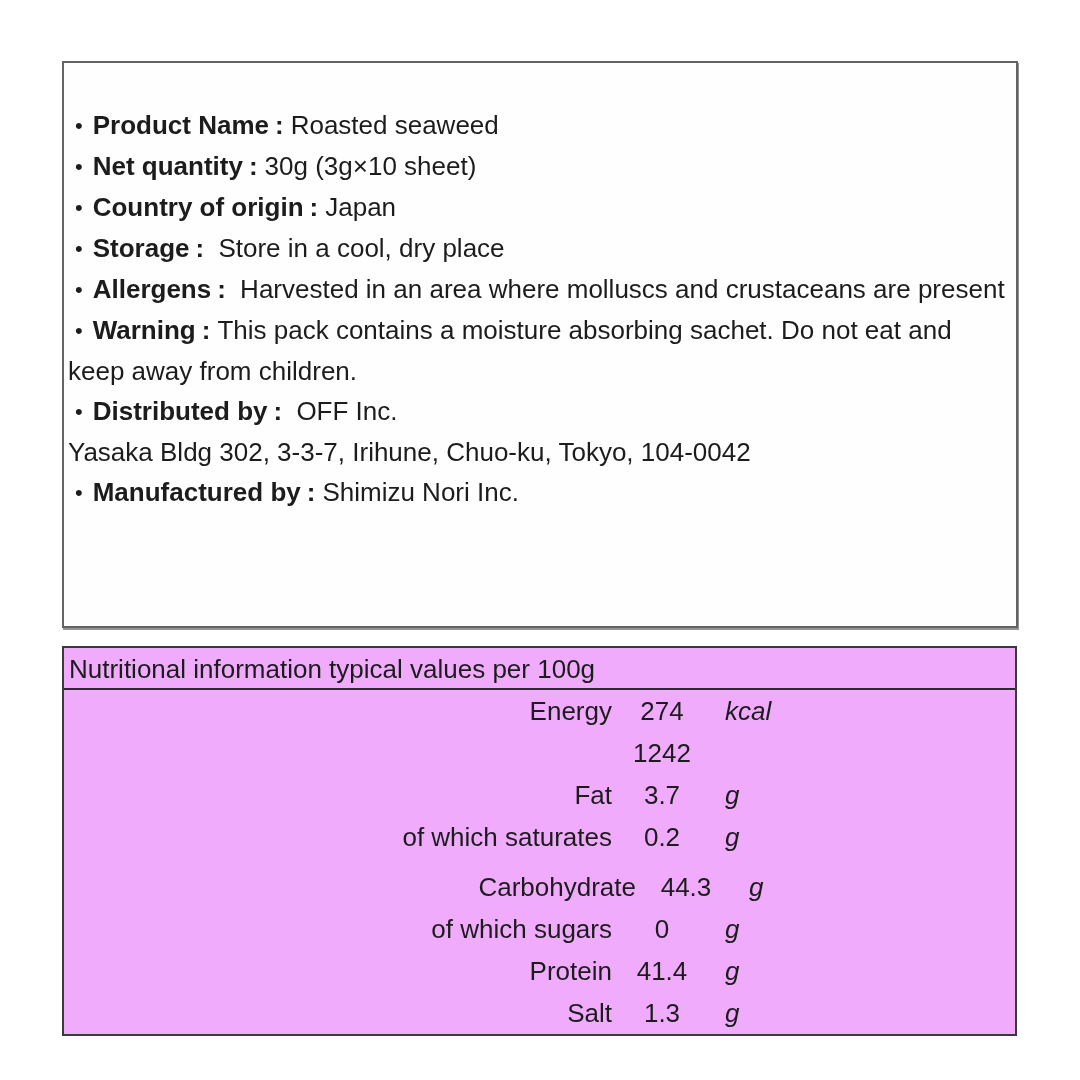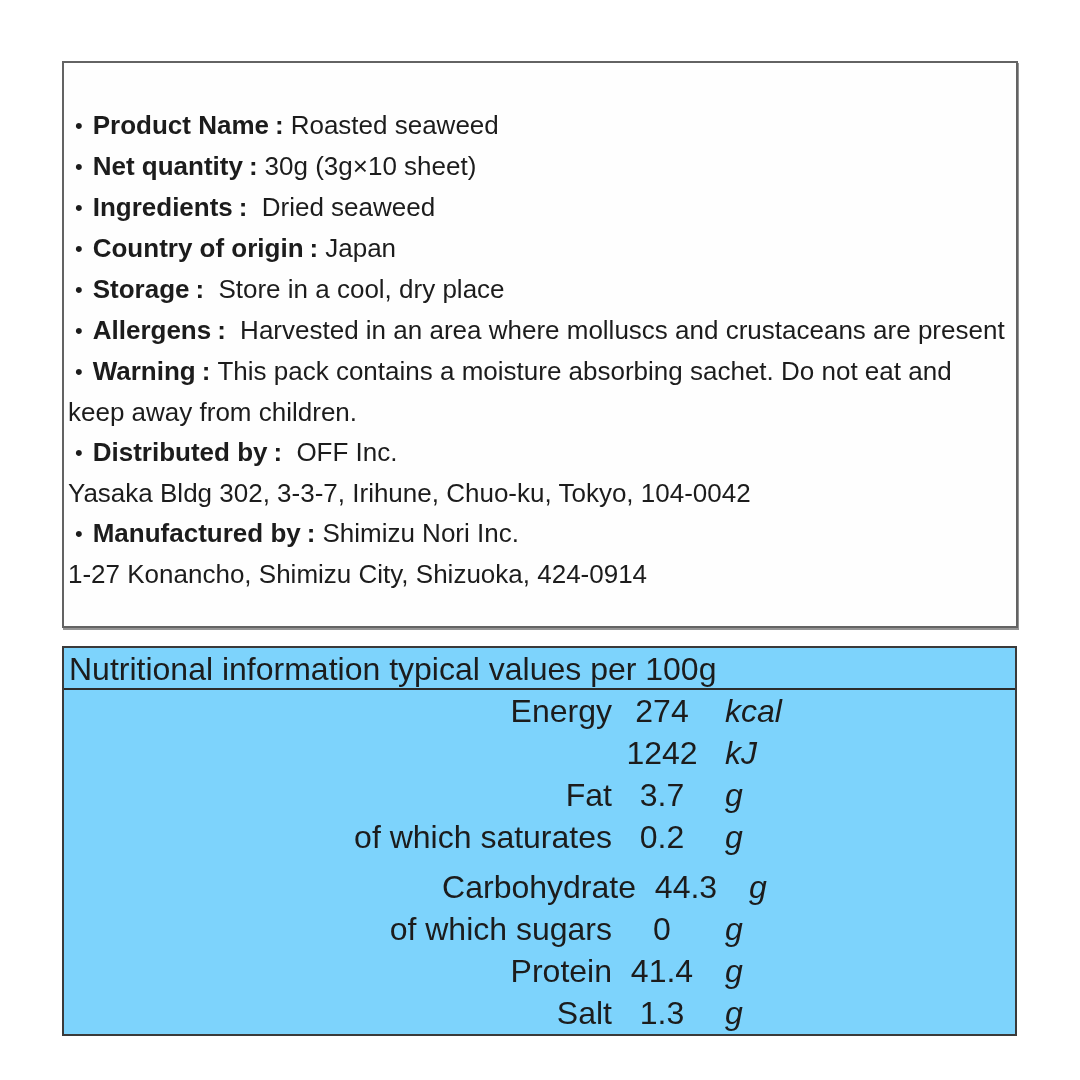--- a/index.html
+++ b/index.html
@@ -29,22 +29,22 @@
     vertical-align: 1px;
   }
   .lbl { font-weight: 700; }
   .colon { font-weight: 700; margin: 0 7px 0 6px; }
   
   .nutri-box {
     position: absolute;
     left: 62px; top: 646px;
     width: 955px;
     border: 2px solid #3a3a3a;
-    background: #7dd3fc;
-    font-size: 32px;
+    background: #f0abfc;
+    font-size: 26px;
   }
   .nutri-header {
     height: 42px; line-height: 42px;
     padding-left: 5px;
     border-bottom: 2px solid #2b2b2b;
   }
   .nutri-row {
     display: grid;
     grid-template-columns: 548px 100px 1fr;
     height: 42px; line-height: 42px;
@@ -57,54 +57,51 @@
 </style>
 </head>
 <body>
 
 <div class="info-box">
 
   <div class="info-line"><span class="bullet">•</span><span class="lbl">Product Name</span><span class="colon">:</span><span>Roasted seaweed</span></div>
 
   <div class="info-line"><span class="bullet">•</span><span class="lbl">Net quantity</span><span class="colon">:</span><span>30g (3g×10 sheet)</span></div>
 
-  <div class="info-line"><span class="bullet">•</span><span class="lbl">Ingredients</span><span class="colon">:</span><span> Dried seaweed</span></div>
 
   <div class="info-line"><span class="bullet">•</span><span class="lbl">Country of origin</span><span class="colon">:</span><span>Japan</span></div>
 
   <div class="info-line"><span class="bullet">•</span><span class="lbl">Storage</span><span class="colon">:</span><span> Store in a cool, dry place</span></div>
 
   <div class="info-line"><span class="bullet">•</span><span class="lbl">Allergens</span><span class="colon">:</span><span> Harvested in an area where molluscs and crustaceans are present</span></div>
 
   <div class="info-line"><span class="bullet">•</span><span class="lbl">Warning</span><span class="colon">:</span><span>This pack contains a moisture absorbing sachet. Do not eat and keep away from children.</span></div>
 
   <div class="info-line"><span class="bullet">•</span><span class="lbl">Distributed by</span><span class="colon">:</span><span> OFF Inc.</span></div>
 
   <div class="info-line">Yasaka Bldg 302, 3-3-7, Irihune, Chuo-ku, Tokyo, 104-0042</div>
 
   <div class="info-line"><span class="bullet">•</span><span class="lbl">Manufactured by</span><span class="colon">:</span><span>Shimizu Nori Inc.</span></div>
 
-  <div class="info-line">1-27 Konancho, Shimizu City, Shizuoka, 424-0914</div>
 
 </div>
 
 <div class="nutri-box">
 
   <div class="nutri-header">Nutritional information typical values per 100g</div>
 
   <div class="nutri-row">
     <span class="cell-label">Energy</span>
     <span class="cell-value">274</span>
     <span class="cell-unit">kcal</span>
   </div>
 
   <div class="nutri-row">
     <span class="cell-label"></span>
     <span class="cell-value">1242</span>
-    <span class="cell-unit">kJ</span>
   </div>
 
   <div class="nutri-row">
     <span class="cell-label">Fat</span>
     <span class="cell-value">3.7</span>
     <span class="cell-unit">g</span>
   </div>
 
   <div class="nutri-row">
     <span class="cell-label indent">of which saturates</span>

